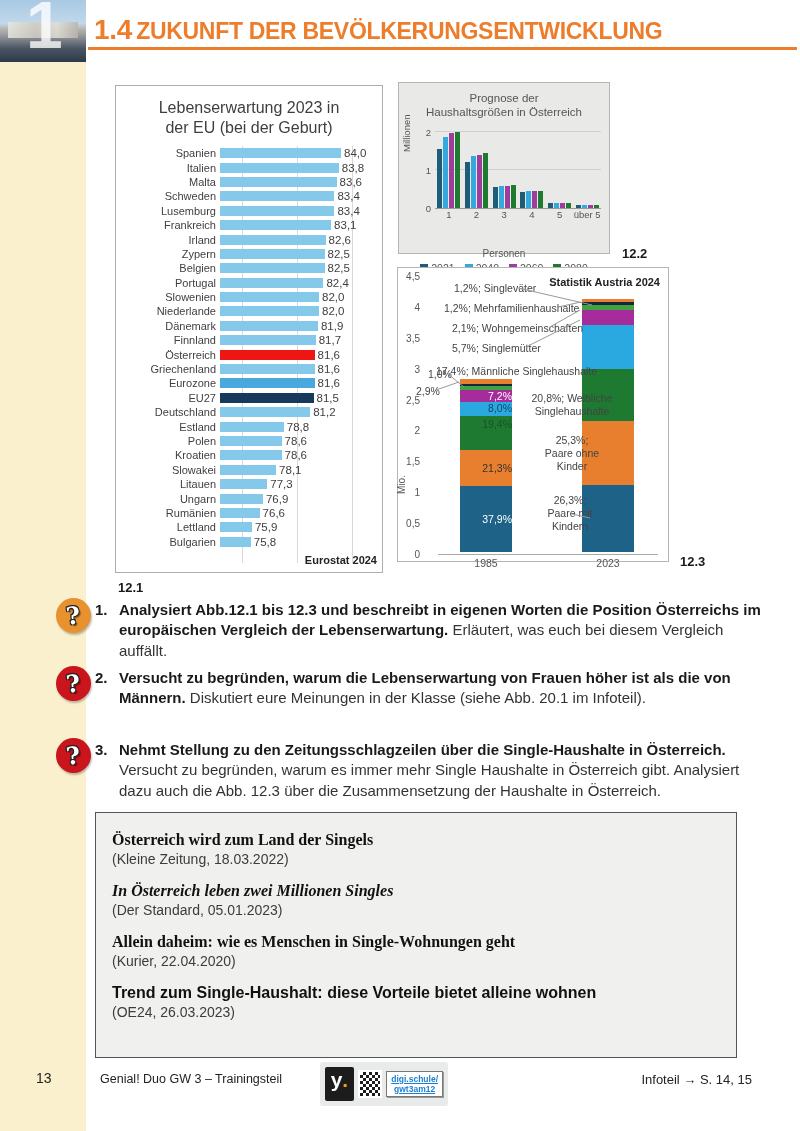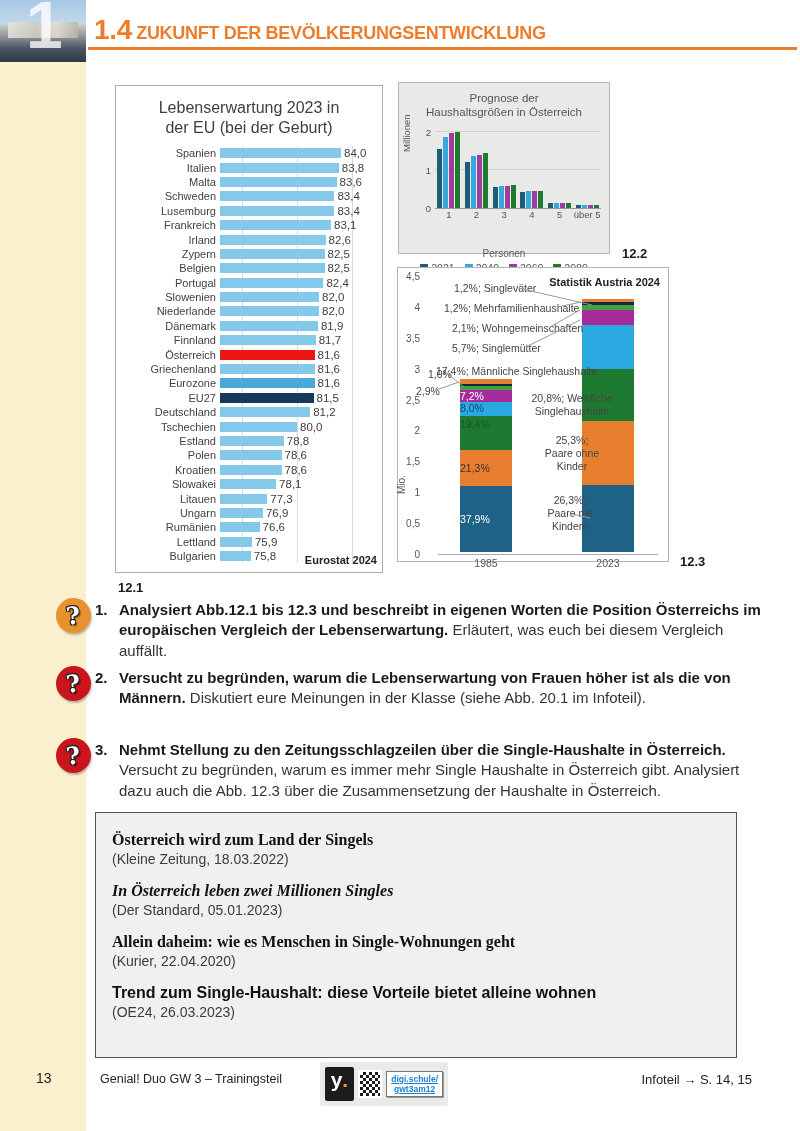--- a/index.html
+++ b/index.html
@@ -7,21 +7,21 @@
         font-family:"Liberation Sans",sans-serif;color:#1a1a1a;}
   
   .leftband{position:absolute;left:0;top:0;width:86px;height:1131px;background:#FAF0CE;}
   .photo{position:absolute;left:0;top:0;width:86px;height:62px;overflow:hidden;
          background:linear-gradient(180deg,#a8c9e4 0%,#c2d8ea 38%,#b8b9b2 46%,#8e9096 60%,#4a5563 78%,#2e3a47 100%);}
   .photo .bld{position:absolute;left:8px;top:22px;width:70px;height:16px;background:linear-gradient(90deg,#e8e6e0,#cfccc4 40%,#e2ded6 70%,#b8b4ac);opacity:.85;}
   .photo .digit{position:absolute;left:26px;top:-8px;font-size:66px;font-weight:bold;color:rgba(255,255,255,.78);line-height:1;}
   
   .htitle{position:absolute;left:94px;top:14px;font-weight:bold;color:#ED7D2B;letter-spacing:-.3px;white-space:nowrap;}
   .htitle .no{font-size:28px;}
-  .htitle .tx{font-size:18px;}
+  .htitle .tx{font-size:23px;}
   .hrule{position:absolute;left:88px;top:47px;width:709px;height:3px;background:#ED7D2B;}
   
   .fig1{position:absolute;left:115px;top:85px;width:268px;height:488px;border:1px solid #adadad;background:#fff;box-sizing:border-box;}
   .fig1 .t{margin-top:12px;text-align:center;font-size:16px;color:#3f3f3f;line-height:1.25;}
   .rows{position:relative;margin-top:8px;}
   .brow{display:flex;align-items:center;height:14.4px;position:relative;z-index:1;}
   .brow .lab{width:100px;text-align:right;font-size:11px;color:#3f3f3f;padding-right:4px;flex:none;white-space:nowrap;}
   .brow .plot{width:132px;flex:none;white-space:nowrap;font-size:0;}
   .brow .bar{display:inline-block;height:10px;vertical-align:middle;}
   .brow .val{display:inline-block;vertical-align:middle;font-size:11.5px;color:#3f3f3f;margin-left:3px;}
@@ -46,21 +46,21 @@
   .f2leg{display:flex;justify-content:center;gap:10px;margin-top:3px;font-size:10.5px;align-items:center;}
   .f2leg i{display:inline-block;width:8px;height:8px;margin-right:3px;}
   .f2leg span{display:flex;align-items:center;}
   
   .fig3{position:absolute;left:397px;top:267px;width:272px;height:295px;border:1px solid #b5b5b5;background:#fff;box-sizing:border-box;font-size:10.5px;color:#444;}
   .f3tick{position:absolute;font-size:10px;color:#555;right:248px;transform:translateY(-50%);text-align:right;width:20px;}
   .f3mio{position:absolute;left:-2px;top:226px;transform:rotate(-90deg);transform-origin:left top;font-size:10px;color:#555;}
   .f3axis{position:absolute;left:40px;right:10px;top:286px;height:1px;background:#aaa;}
   .f3bar{position:absolute;width:52px;}
   .f3seg{position:absolute;left:0;width:100%;}
-  .f3seg em{position:absolute;left:0;right:0;top:50%;transform:translateY(-50%);font-style:normal;text-align:left;font-size:10.5px;}
+  .f3seg em{position:absolute;left:0;right:0;top:50%;transform:translateY(-50%);font-style:normal;text-align:right;font-size:10.5px;}
   .f3xlab{position:absolute;top:289px;width:52px;text-align:center;font-size:10.5px;color:#555;}
   .f3ann{position:absolute;line-height:1.25;white-space:pre-line;}
   .f3src{position:absolute;right:8px;top:8px;font-weight:bold;color:#222;font-size:11px;}
   .f3svg{position:absolute;left:0;top:0;pointer-events:none;}
   
   .q{position:absolute;left:95px;width:668px;font-size:15px;line-height:1.35;padding-left:24px;box-sizing:border-box;}
   .qnum{position:absolute;left:0;font-weight:bold;}
   .qb{font-weight:bold;}
   .qn{color:#333;}
   .qicon{position:absolute;left:56px;width:35px;height:35px;border-radius:50%;display:flex;align-items:center;justify-content:center;
@@ -179,24 +179,20 @@
           <span class="lab">Eurozone</span>
           <span class="plot"><span class="bar" style="background: rgb(73, 168, 220); width: 94.6px;"></span><span class="val">81,6</span></span>
         </div>
         <div class="brow">
           <span class="lab">EU27</span>
           <span class="plot"><span class="bar" style="background: rgb(23, 57, 92); width: 93.5px;"></span><span class="val">81,5</span></span>
         </div>
         <div class="brow">
           <span class="lab">Deutschland</span>
           <span class="plot"><span class="bar" style="background: rgb(133, 201, 234); width: 90.2px;"></span><span class="val">81,2</span></span>
-        </div>
-        <div class="brow">
-          <span class="lab">Tschechien</span>
-          <span class="plot"><span class="bar" style="background: rgb(133, 201, 234); width: 77px;"></span><span class="val">80,0</span></span>
         </div>
         <div class="brow">
           <span class="lab">Estland</span>
           <span class="plot"><span class="bar" style="background: rgb(133, 201, 234); width: 63.8px;"></span><span class="val">78,8</span></span>
         </div>
         <div class="brow">
           <span class="lab">Polen</span>
           <span class="plot"><span class="bar" style="background: rgb(133, 201, 234); width: 61.6px;"></span><span class="val">78,6</span></span>
         </div>
         <div class="brow">

